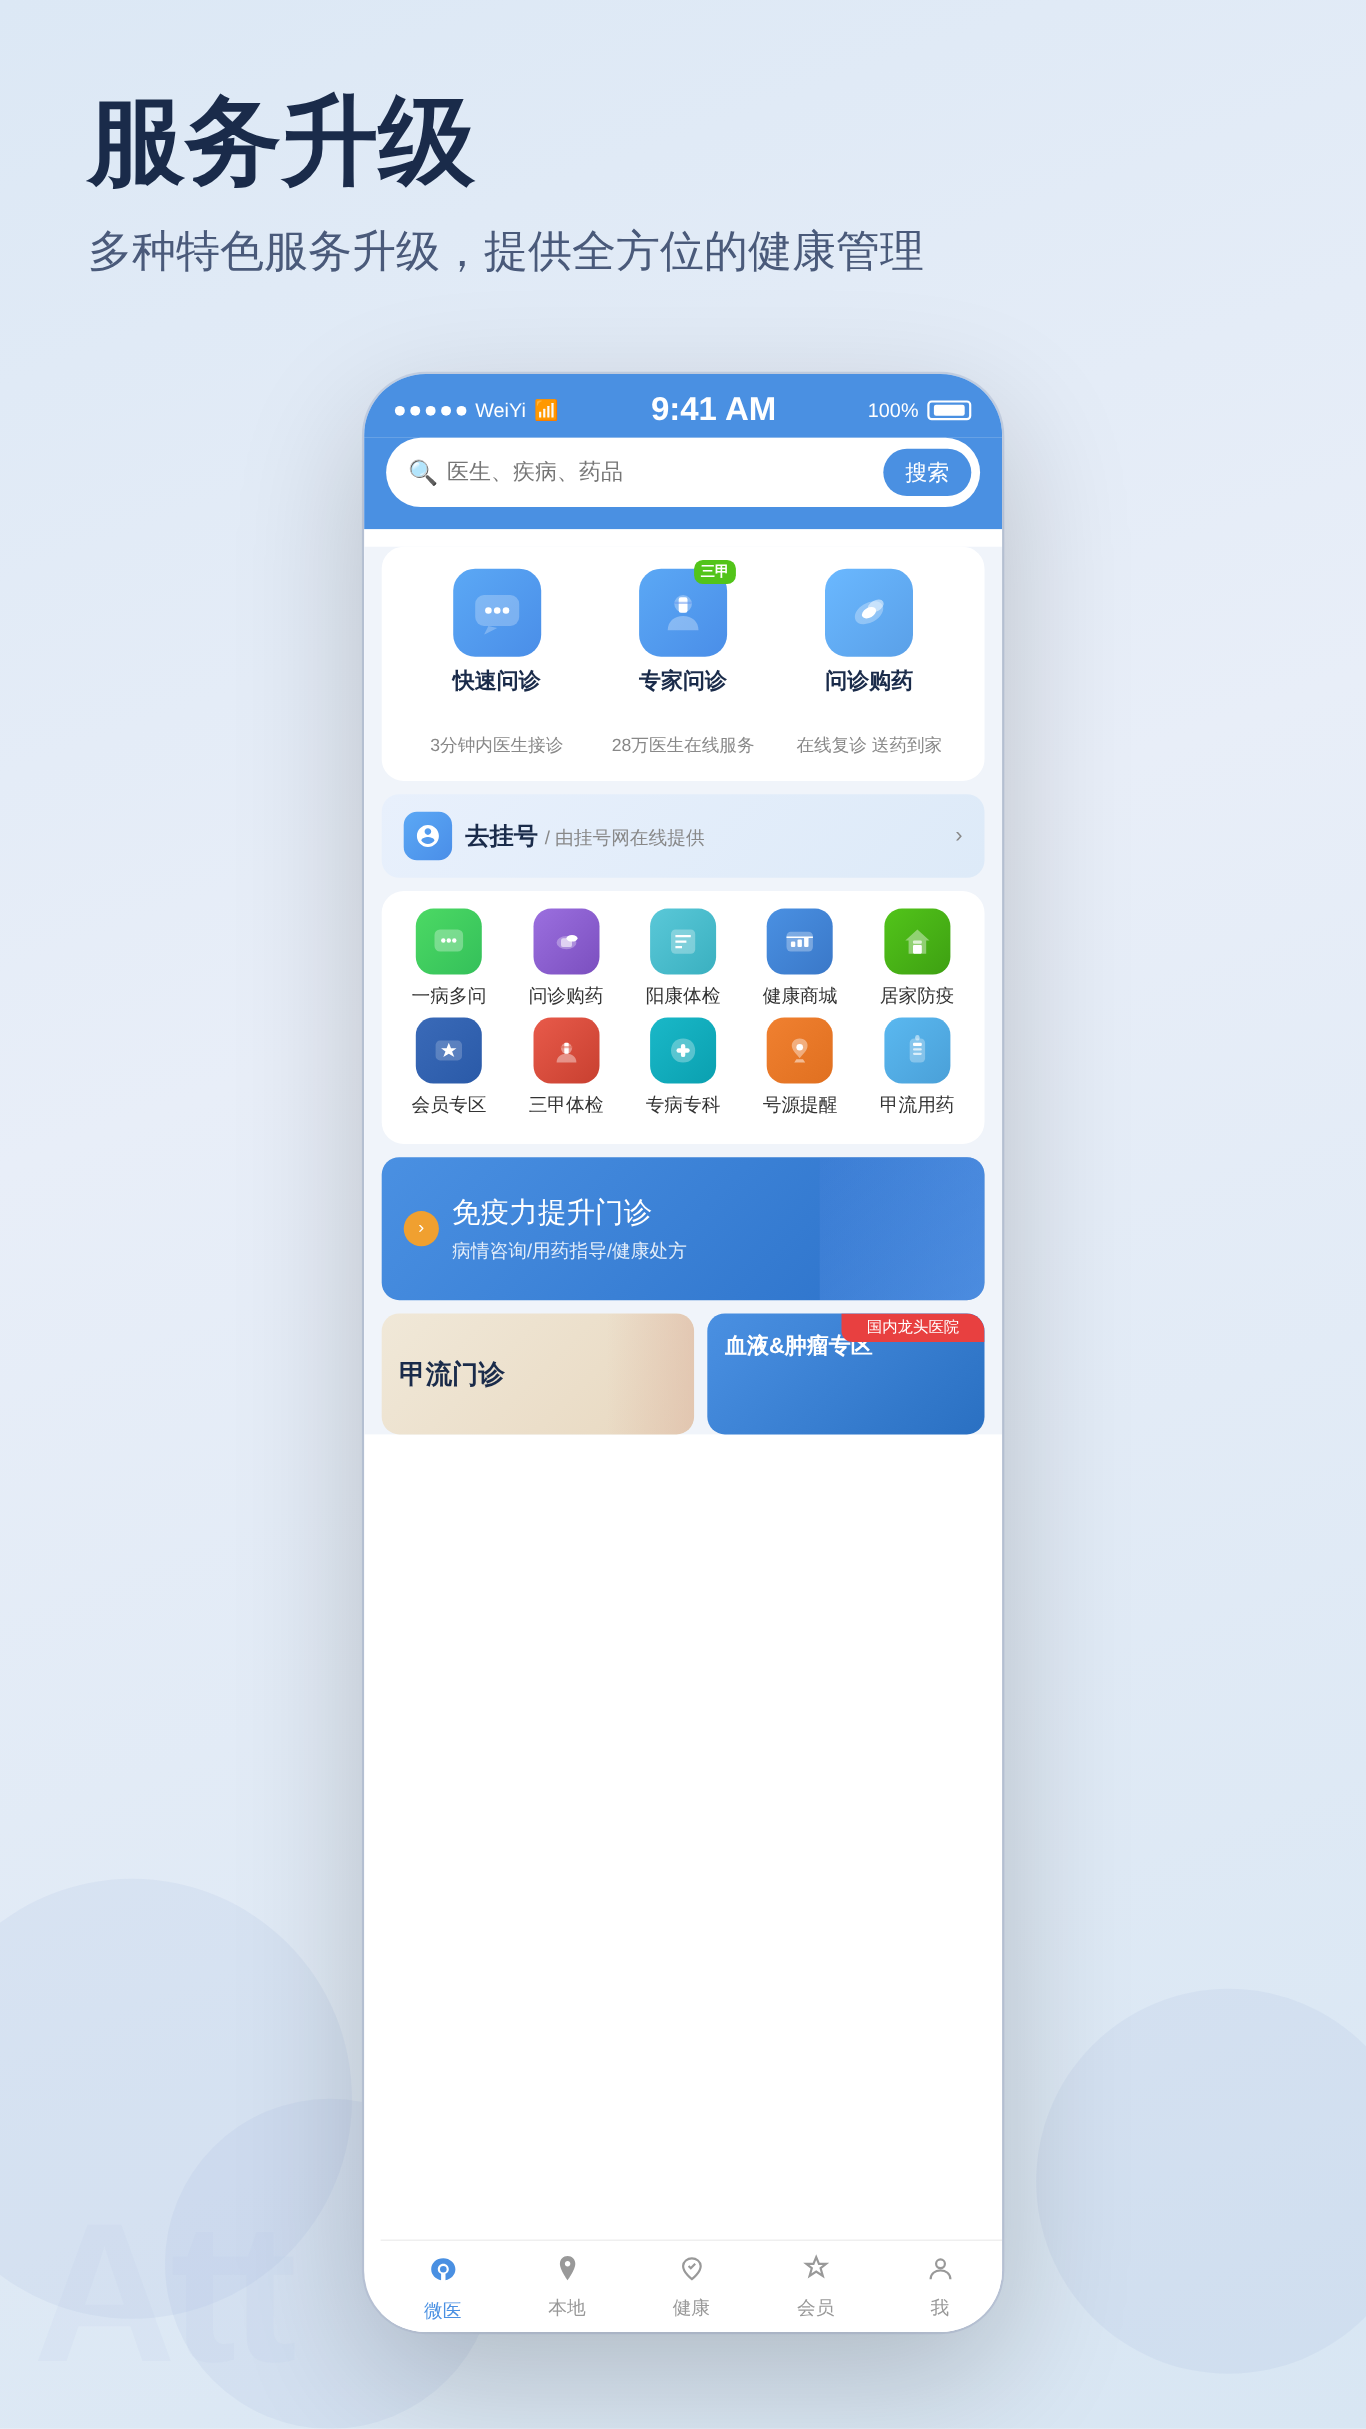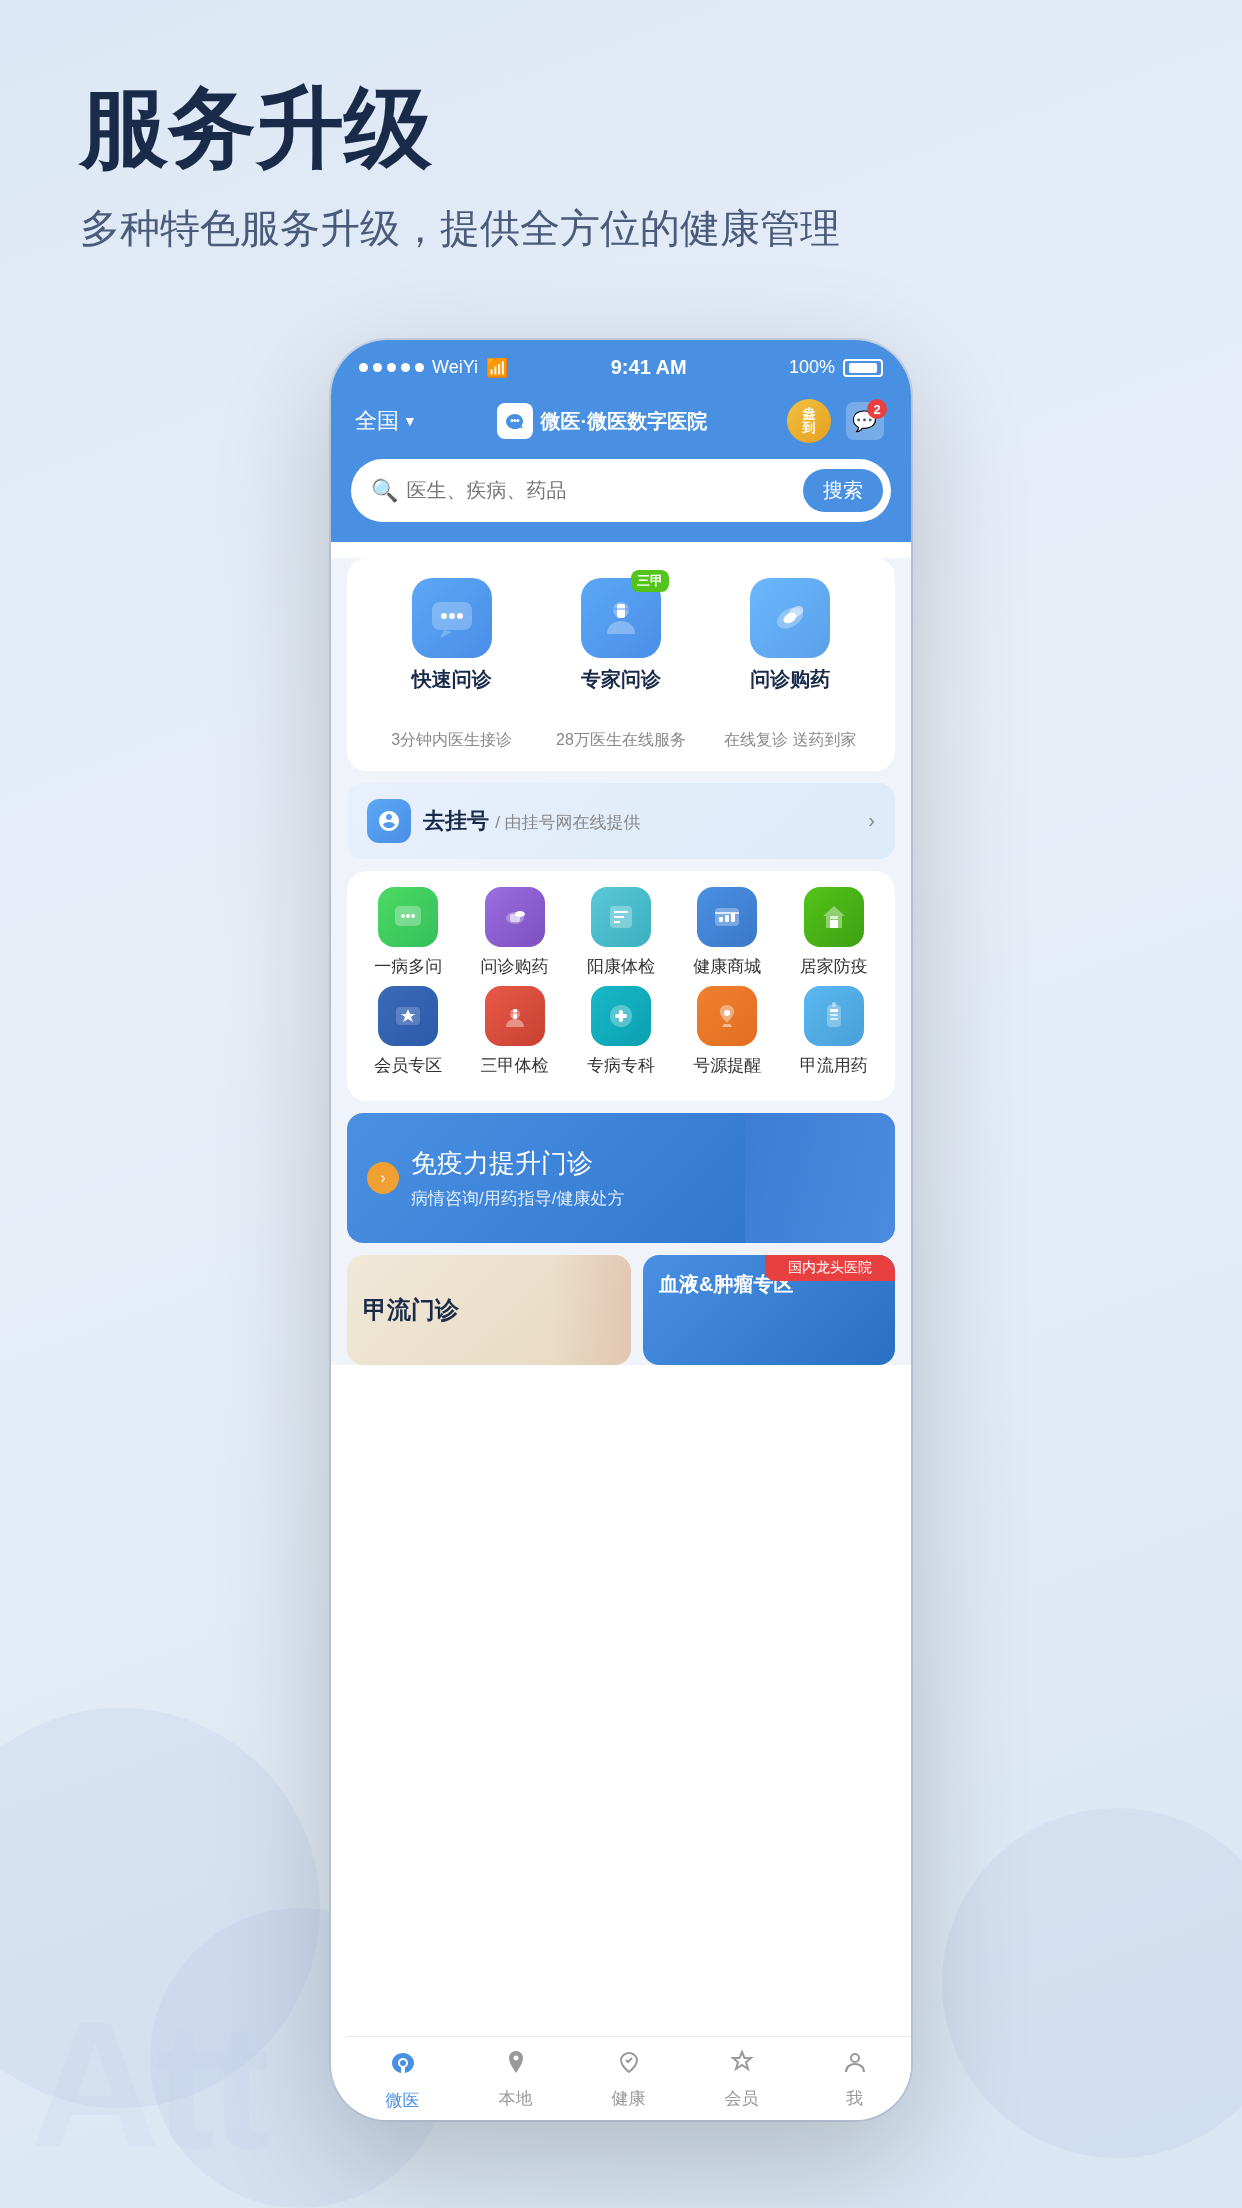--- a/index.html
+++ b/index.html
@@ -78,21 +78,21 @@
       padding: 16px 28px 8px 28px;
       background: #4a90e2;
       color: white;
       font-size: 20px;
       font-weight: 500;
     }
     .status-left { display: flex; align-items: center; gap: 8px; }
     .status-dots { display: flex; gap: 5px; }
     .status-dot { width: 9px; height: 9px; background: white; border-radius: 50%; }
     .wifi-icon { font-size: 18px; }
-    .status-center { font-size: 20px; font-weight: 600; }
+    .status-center { font-size: 30px; font-weight: 600; }
     .status-right { display: flex; align-items: center; gap: 8px; font-size: 18px; }
     .battery {
       display: flex; align-items: center; gap: 3px;
       border: 2px solid white; border-radius: 4px;
       padding: 2px 4px; width: 40px; height: 18px;
       position: relative;
     }
     .battery-fill { background: white; height: 10px; width: 100%; border-radius: 2px; }
 
     
@@ -388,43 +388,20 @@
       </div>
       <div class="status-center">9:41 AM</div>
       <div class="status-right">
         <span>100%</span>
         <div class="battery">
           <div class="battery-fill"></div>
         </div>
       </div>
     </div>
 
-    <div class="app-header">
-      <div class="location-btn">
-        <span>全国</span>
-        <span class="location-arrow">▼</span>
-      </div>
-      <div class="app-logo">
-        <div class="logo-icon">
-          <svg width="24" height="18" viewBox="0 0 24 18" fill="#4a90e2">
-            <path d="M12 2C7 2 3 5.5 3 9.5s4 7.5 9 7.5c2 0 3.8-.6 5.3-1.6L20 17l-1.5-3.5c1-1.3 1.5-2.8 1.5-4.5 0-4-4-7-8-7zm-3 8a1.5 1.5 0 110-3 1.5 1.5 0 010 3zm3 0a1.5 1.5 0 110-3 1.5 1.5 0 010 3zm3 0a1.5 1.5 0 110-3 1.5 1.5 0 010 3z"></path>
-          </svg>
-        </div>
-        <span style="font-size:20px;color:white;font-weight:600;">微医·微医数字医院</span>
-      </div>
-      <div class="header-icons">
-        <div class="checkin-btn">
-          <div style="font-size:13px;line-height:1.1;">盎<br>到</div>
-        </div>
-        <div class="msg-btn">
-          <div class="msg-icon">💬</div>
-          <div class="badge">2</div>
-        </div>
-      </div>
-    </div>
 
     <div class="search-section">
       <div class="search-bar">
         <span class="search-icon">🔍</span>
         <input class="search-input" type="text" placeholder="医生、疾病、药品" style="">
         <div class="search-btn">搜索</div>
       </div>
     </div>
 
     <div class="app-content">

